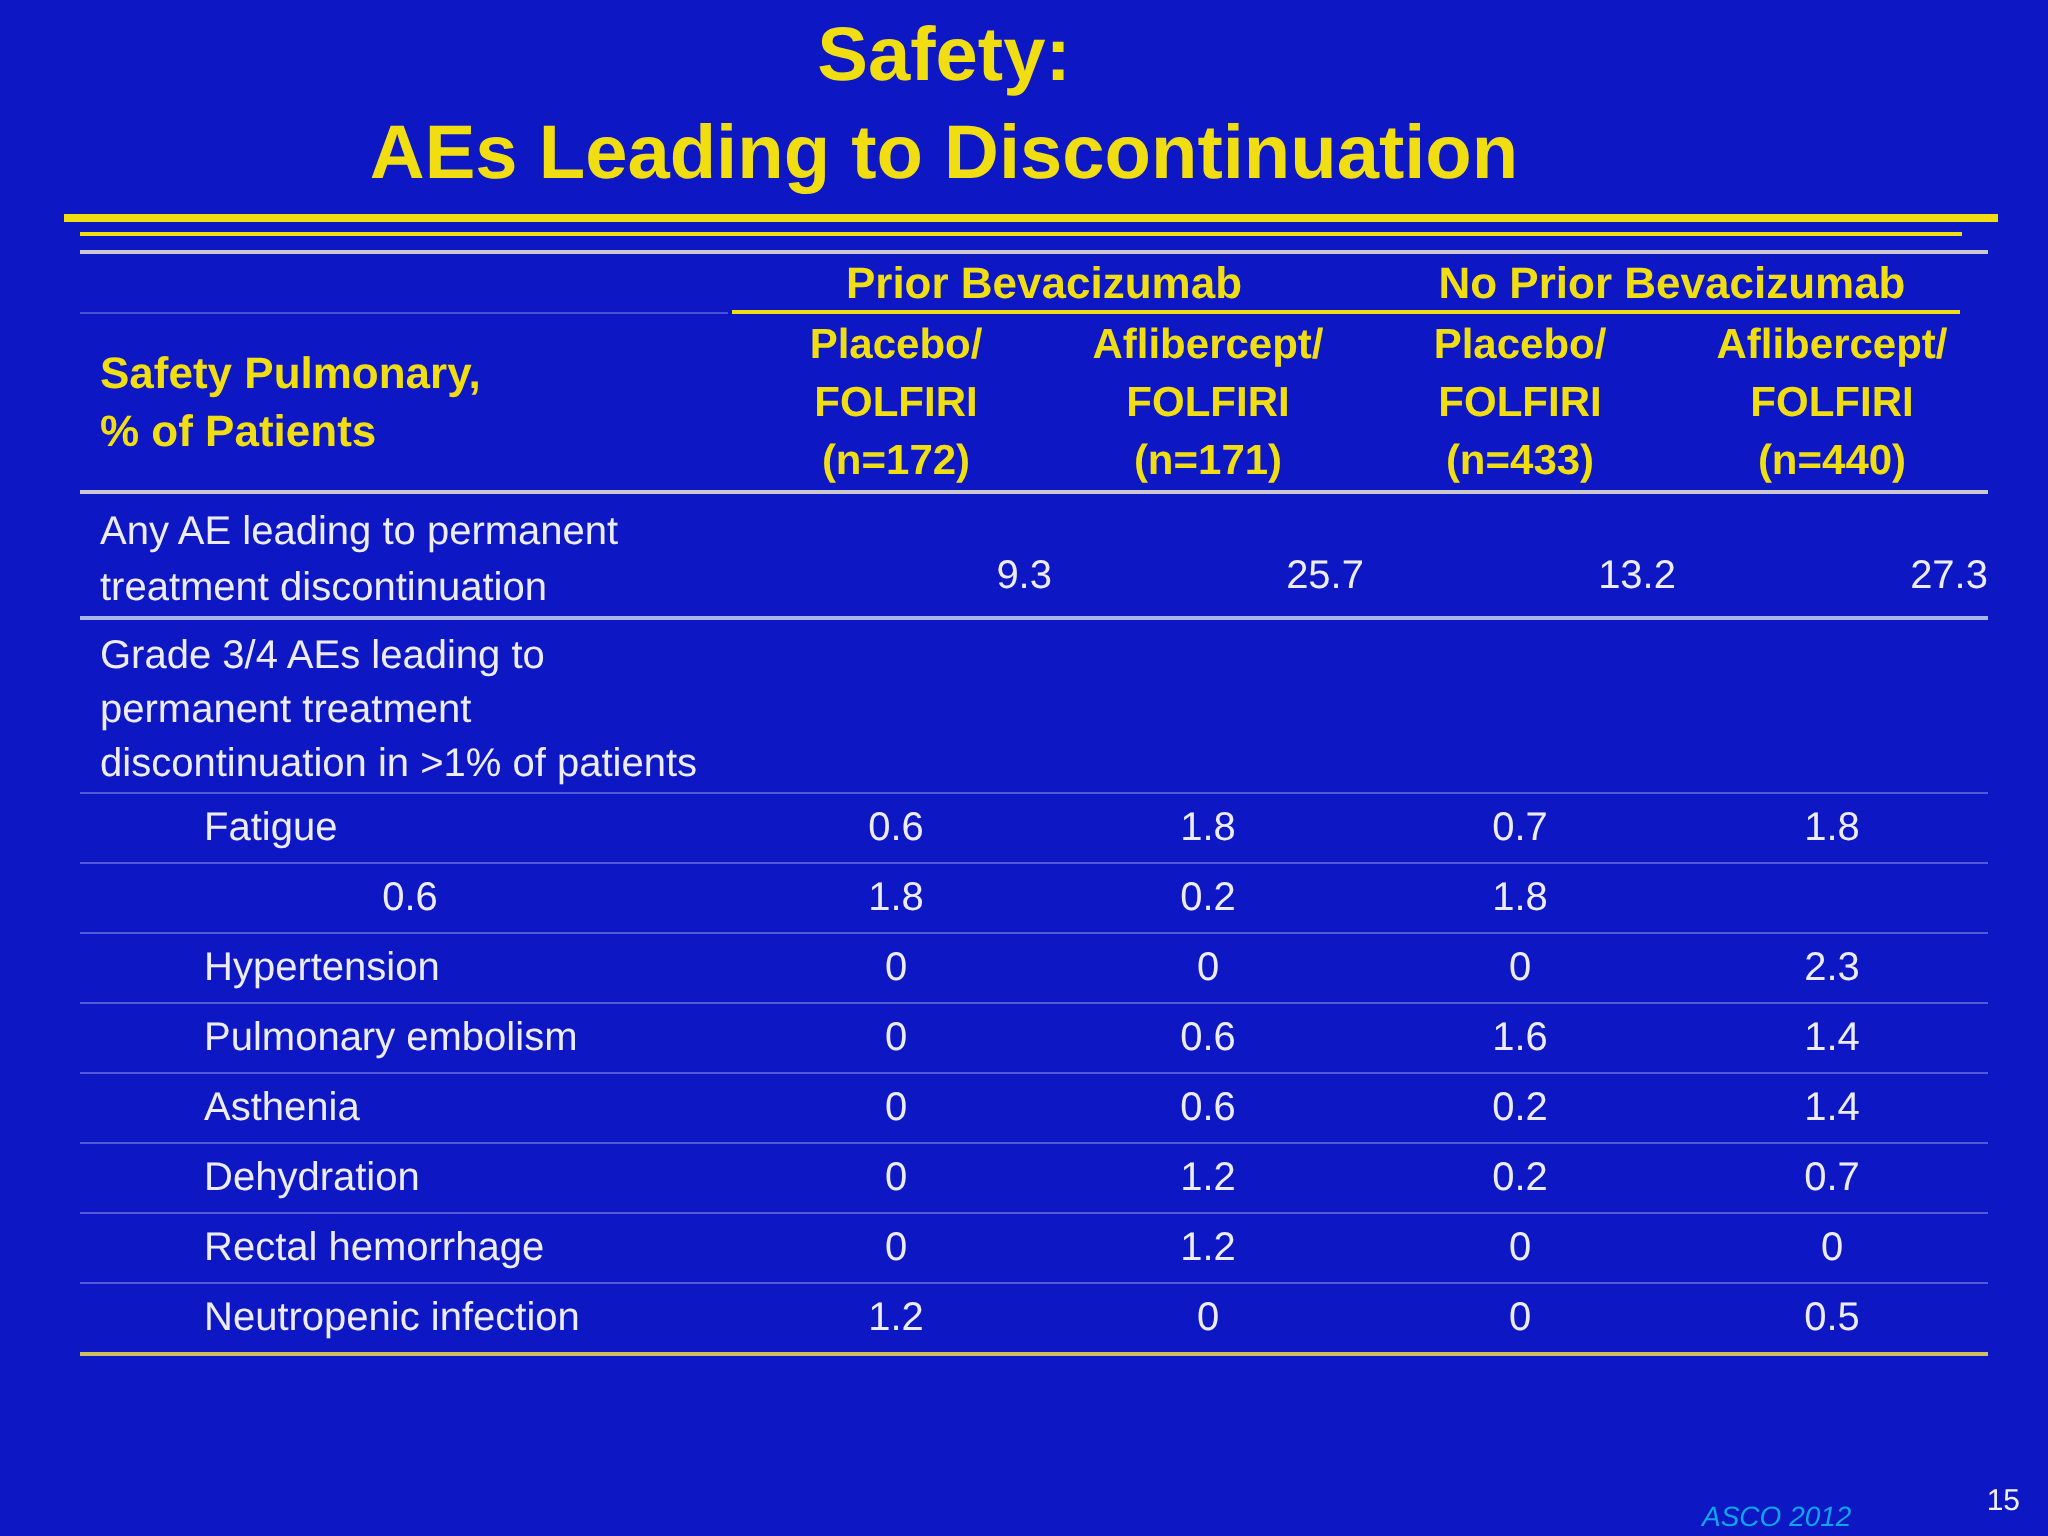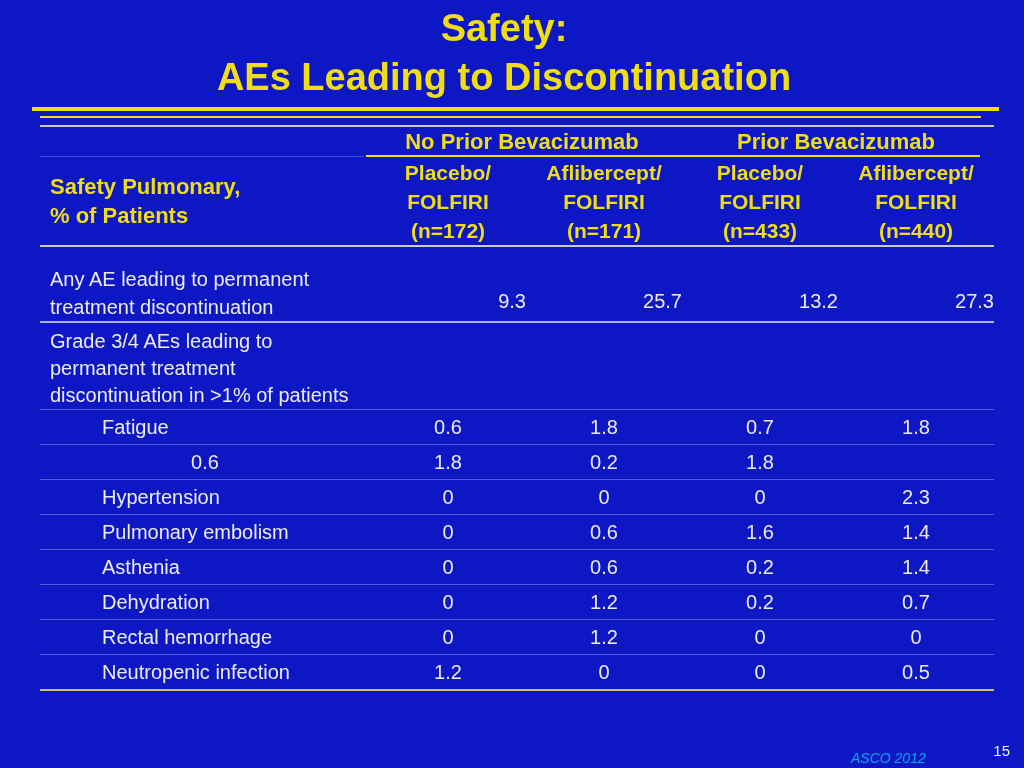--- a/index.html
+++ b/index.html
@@ -9,21 +9,21 @@
     background:#0d17c4;
     font-family:"Liberation Sans", sans-serif;
     overflow:hidden;
   }
   .pre{white-space:pre-line;}
   
   .title{
     position:absolute;top:4px;left:0;width:944px;
     text-align:center;
     color:#f0de12;
-    font-size:38px;font-weight:bold;line-height:49px;margin-left:32px;
+    font-size:38px;font-weight:bold;line-height:49px;
   }
   .rule-thick{position:absolute;top:107px;left:32px;width:967px;height:4px;background:#f0de12;}
   .rule-thin{position:absolute;top:116px;left:40px;width:941px;height:2px;background:#f0de12;}
   
   .tbl{
     position:absolute;left:40px;top:125px;width:954px;
     border-top:2px solid #c9c9cf;
   }
   .row{display:grid;grid-template-columns:330px 156px 156px 156px 156px;}
   .grouprow{position:relative;display:grid;grid-template-columns:326px 312px 316px;height:30px;align-items:center;}
@@ -41,21 +41,21 @@
     color:#f0de12;font-size:21px;font-weight:bold;line-height:29px;text-align:center;
   }
   .cell-label{
     color:#edecf2;font-size:20px;line-height:28px;padding-left:10px;
   }
   .cell-label.indent{padding-left:62px;}
   .cell-val{
     color:#edecf2;font-size:20px;text-align:center;
   }
   .r-anyae{min-height:59px;border-bottom:2px solid #a9b5e6;align-items:end;}
-  .r-anyae .cell-label{padding-top:18px;align-self:start;}
+  .r-anyae .cell-label{padding-top:5px;align-self:start;}
   .r-anyae .cell-val{padding-bottom:8px;text-align:right;}
   .r-grade{min-height:81px;border-bottom:1px solid rgba(205,215,255,0.35);}
   .r-grade .cell-label{padding-top:5px;line-height:27px;}
   .r-sym{min-height:34px;border-bottom:1px solid rgba(205,215,255,0.35);align-items:center;}
   .r-sym.last{border-bottom:2px solid #cfc160;}
   
   .conf{
     position:absolute;left:838px;top:750px;
     color:#0ea5e9;font-size:14px;font-style:italic;font-weight:normal;margin-left:13px;
   }
@@ -71,22 +71,22 @@
 
   <div class="title pre">Safety:
 AEs Leading to Discontinuation</div>
   <div class="rule-thick"></div>
   <div class="rule-thin"></div>
 
   <div class="tbl">
 
     <div class="grouprow">
       <div></div>
+      <div class="grouphead">Prior Bevacizumab</div>
       <div class="grouphead">No Prior Bevacizumab</div>
-      <div class="grouphead">Prior Bevacizumab</div>
       <div class="group-underline"></div>
       <div class="label-underline"></div>
     </div>
 
     <div class="row headrow">
       <div class="rowhead pre">Safety Pulmonary,
 % of Patients</div>
       <div class="colhead pre">Placebo/
 FOLFIRI
 (n=172)</div>

